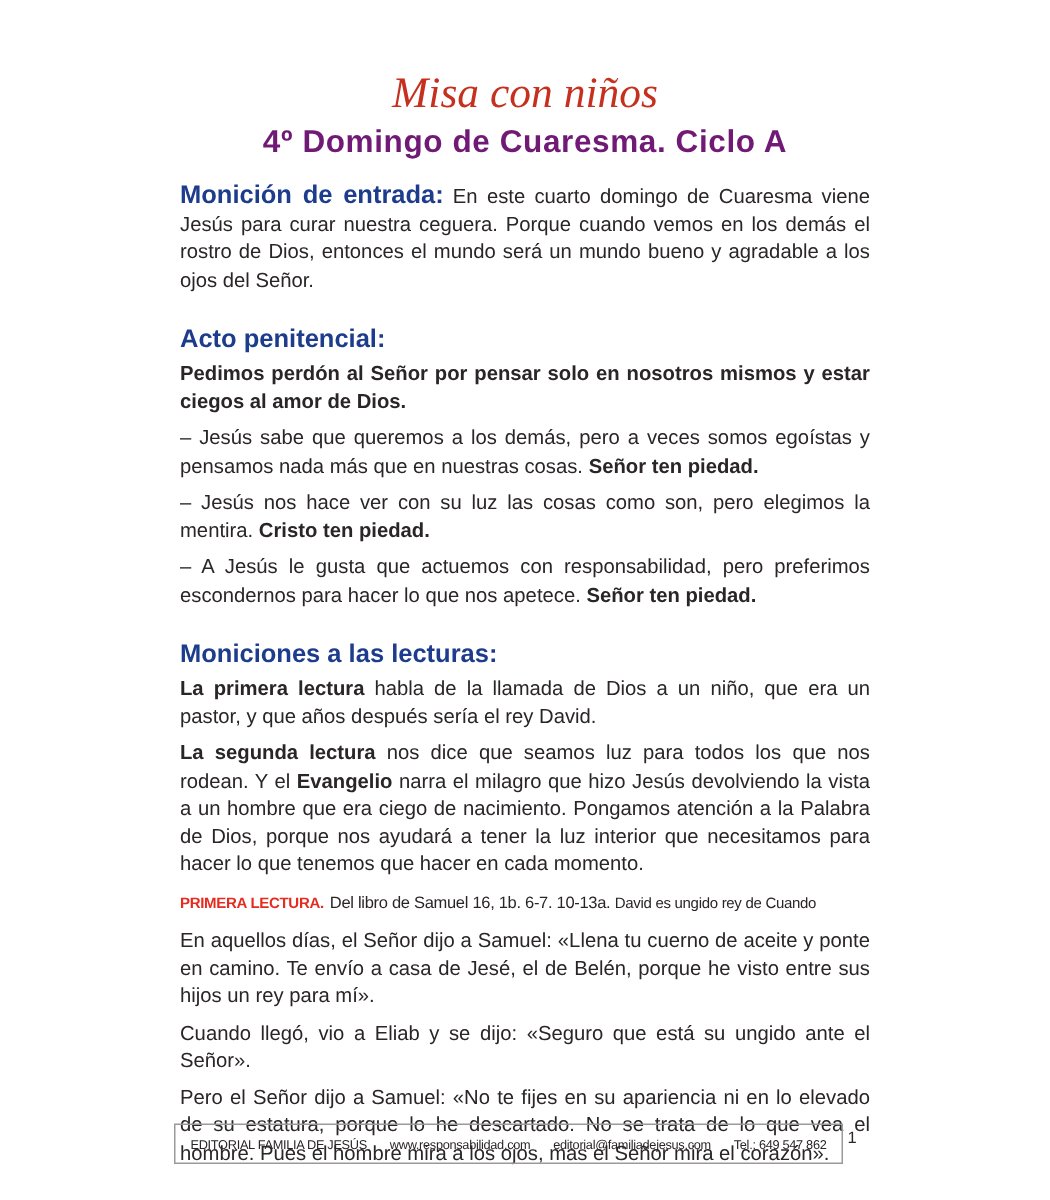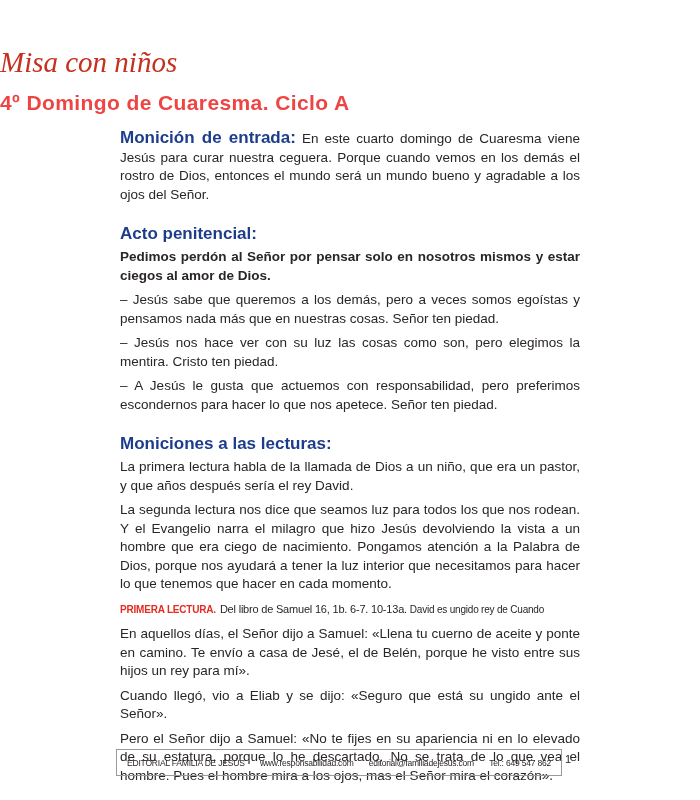--- a/index.html
+++ b/index.html
@@ -9,35 +9,35 @@
     background: #ffffff;
     font-family: "Liberation Sans", sans-serif;
     color: #2a2526;
   }
   .page {
     position: relative;
     width: 700px; height: 800px;
     background: #ffffff;
     overflow: hidden;
   }
-  .header { text-align: left; padding-top: 46px; }
+  .header { text-align: center; padding-top: 46px; }
   .title {
     font-family: "Liberation Serif", serif;
     font-style: italic;
     font-size: 29px;
     line-height: 32px;
     color: #c5301f;
   }
   .subtitle {
     font-size: 21px;
     font-weight: bold;
     letter-spacing: 0.4px;
     line-height: 26px;
-    margin-top: 12px;
-    color: #ef4444;
+    margin-top: 4px;
+    color: #701a75;
   }
   .content { width: 460px; margin: 13px 0 0 120px; }
   p.body {
     margin: 0 0 6px 0;
     font-size: 13.5px;
     line-height: 18.5px;
     text-align: justify;
     color: #2a2526;
   }
   .h-inline {
@@ -45,21 +45,21 @@
     font-weight: bold;
     font-size: 17px;
     margin-right: 6px;
   }
   h2.sec {
     color: #1d3d8c;
     font-size: 17px;
     line-height: 20px;
     margin: 20px 0 4px 0;
   }
-  .b { font-weight: normal; }
+  .b { font-weight: bold; }
   p.bold-all { font-weight: bold; }
   .bullet { margin-bottom: 7px; }
   .reading-line {
     margin-top: 17px;
     margin-bottom: 4px;
     white-space: nowrap;
     letter-spacing: -0.2px;
   }
   .reading-heading {
     color: #e62b21;

